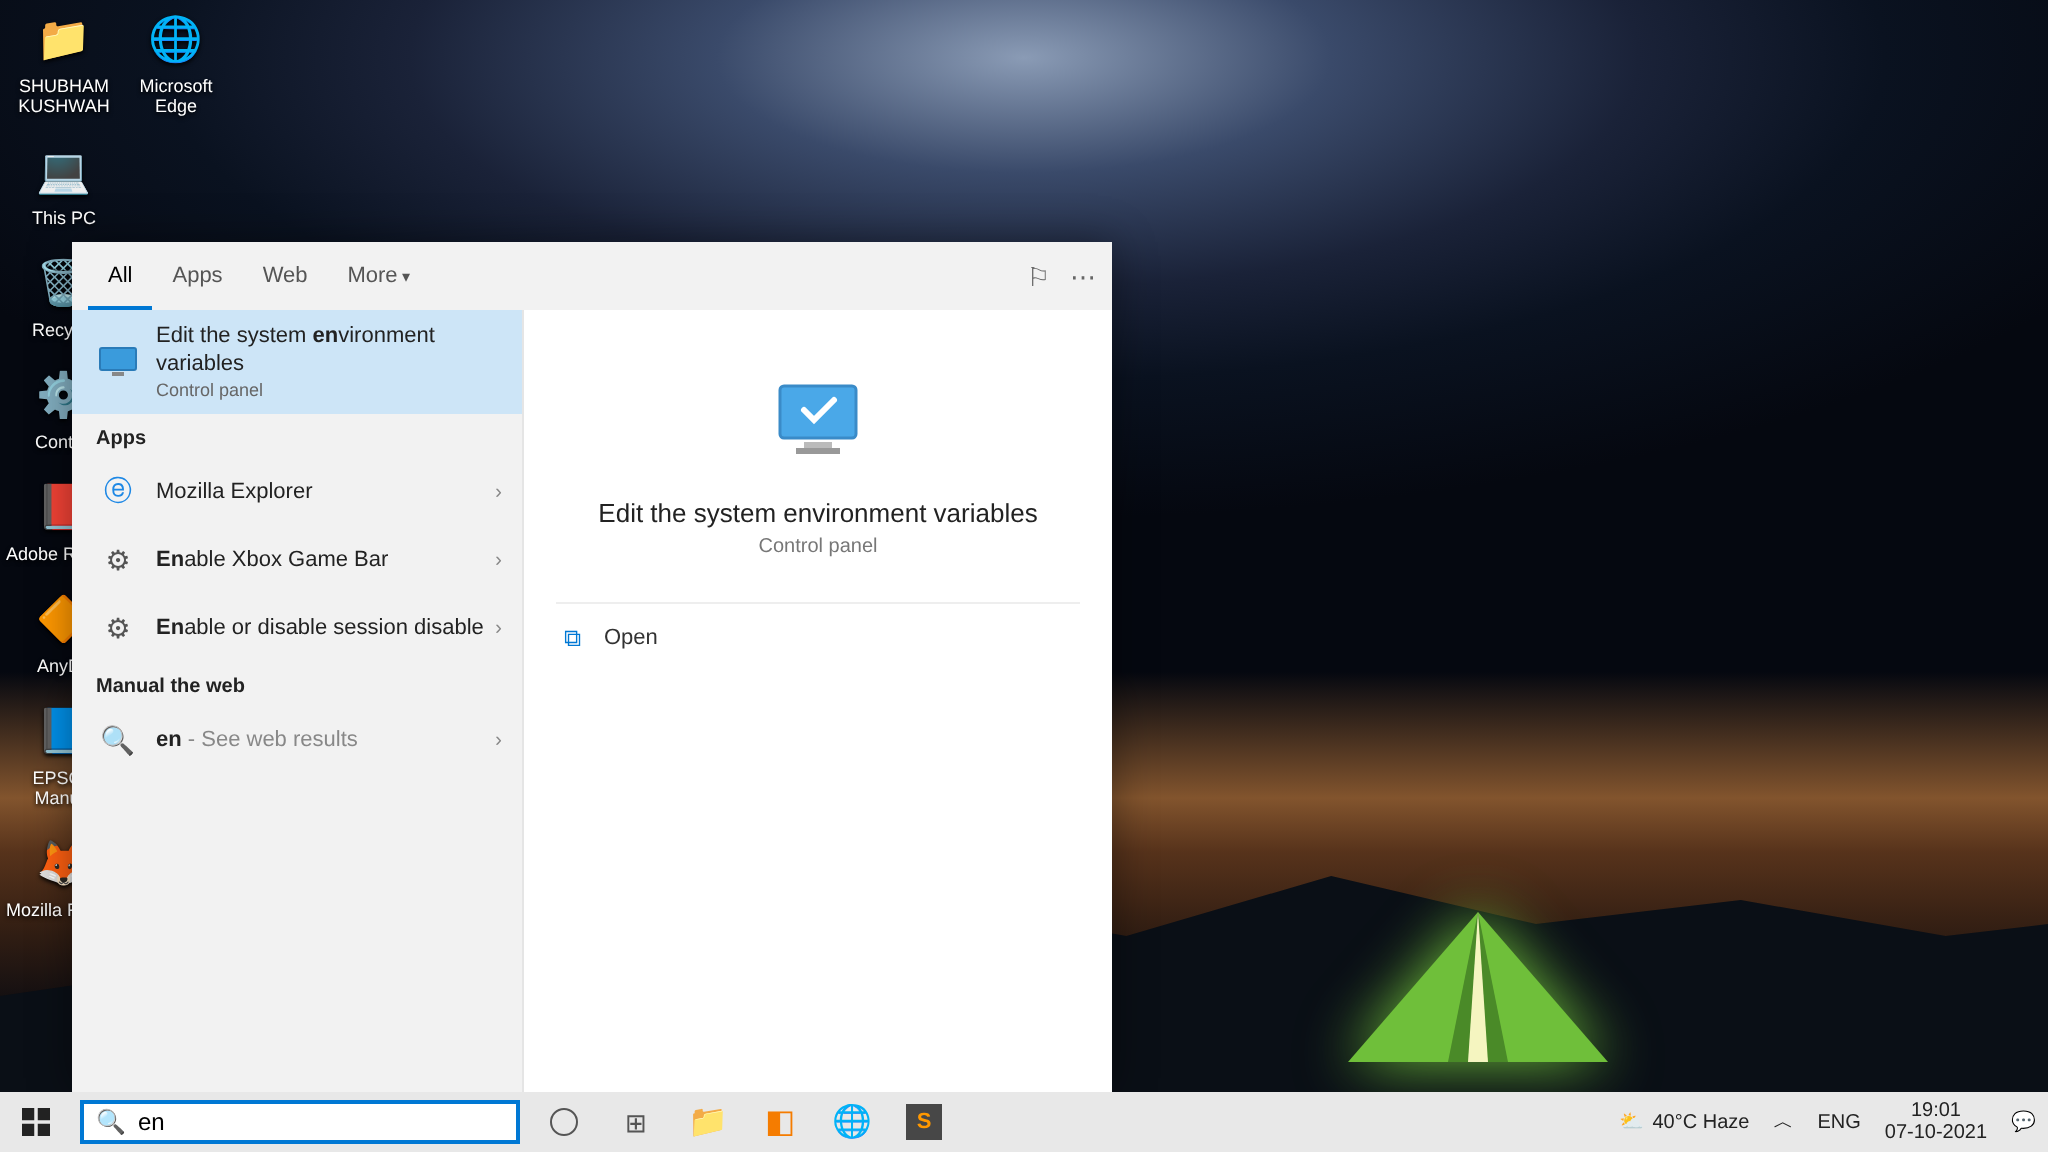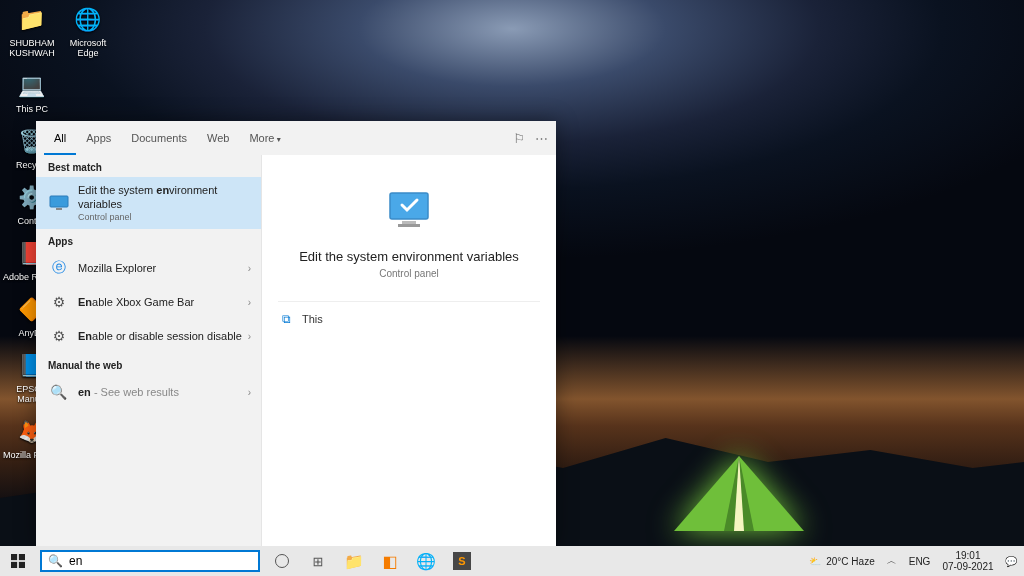--- a/index.html
+++ b/index.html
@@ -104,31 +104,29 @@
   <div class="di">
       <div class="ibox">🦊</div>
       <div>Mozilla Firefox</div>
     </div>
 </div>
 
 <div class="flyout">
   <div class="fly-tabs">
     <div class="fly-tab active">All</div>
     <div class="fly-tab">Apps</div>
-    <div class="fly-tab">Documents</div>
     <div class="fly-tab">Web</div>
     <div class="fly-tab more">More</div>
     <div class="fly-tabs-right">
       <span>⚐</span>
       <span>⋯</span>
     </div>
   </div>
   <div class="fly-body">
     <div class="fly-left">
-      <div class="section-hdr">Best match</div>
       <div class="result selected">
         <div class="ric">
             <svg width="20" height="16" viewBox="0 0 20 16">
               <rect x="1" y="1" width="18" height="11" rx="1" fill="#3a9bdc" stroke="#2a7bb8"></rect>
               <rect x="7" y="13" width="6" height="2" fill="#888"></rect>
             </svg>
           </div>
         <div class="rtxt"><span>Edit the system </span><b class="hl">en</b><span>vironment variables</span><div class="sub">Control panel</div></div>
       </div>
 
@@ -165,21 +163,21 @@
             <rect x="18" y="36" width="14" height="3" fill="#bbb"></rect>
             <rect x="14" y="39" width="22" height="3" fill="#999"></rect>
             <path d="M18 20 L23 25 L33 15" stroke="#fff" stroke-width="3" fill="none" stroke-linecap="round"></path>
           </svg>
       </div>
       <div class="preview-title">Edit the system environment variables</div>
       <div class="preview-sub">Control panel</div>
       <hr class="preview-hr">
       <div class="action-row">
         <span class="aic">⧉</span>
-        <span>This</span>
+        <span>Open</span>
       </div>
     </div>
   </div>
 </div>
 
 <div class="taskbar">
   <div class="tb-btn start-btn">
     <svg viewBox="0 0 16 16">
         <rect x="0" y="0" width="7" height="7" fill="#222"></rect>
         <rect x="9" y="0" width="7" height="7" fill="#222"></rect>
@@ -206,27 +204,27 @@
   <div class="tb-btn">
       <span>🌐</span>
     </div>
   <div class="tb-btn">
       <span style="background:#474747;color:#ff9800;width:18px;height:18px;display:flex;align-items:center;justify-content:center;font-size:11px;font-weight:bold">S</span>
     </div>
 
   <div class="tb-right">
     <div class="tray-item tray-weather">
       <span>⛅</span>
-      <span>20°C  Haze</span>
+      <span>40°C  Haze</span>
     </div>
     <div class="tray-item">
         <span>︿</span>
       </div>
     <div class="tray-item">ENG</div>
     <div class="tray-item">
       <span>19:01</span>
-      <span>07-09-2021</span>
+      <span>07-10-2021</span>
     </div>
     <div class="tray-item">
         <span>💬</span>
       </div>
   </div>
 </div>
 
 </body></html>

